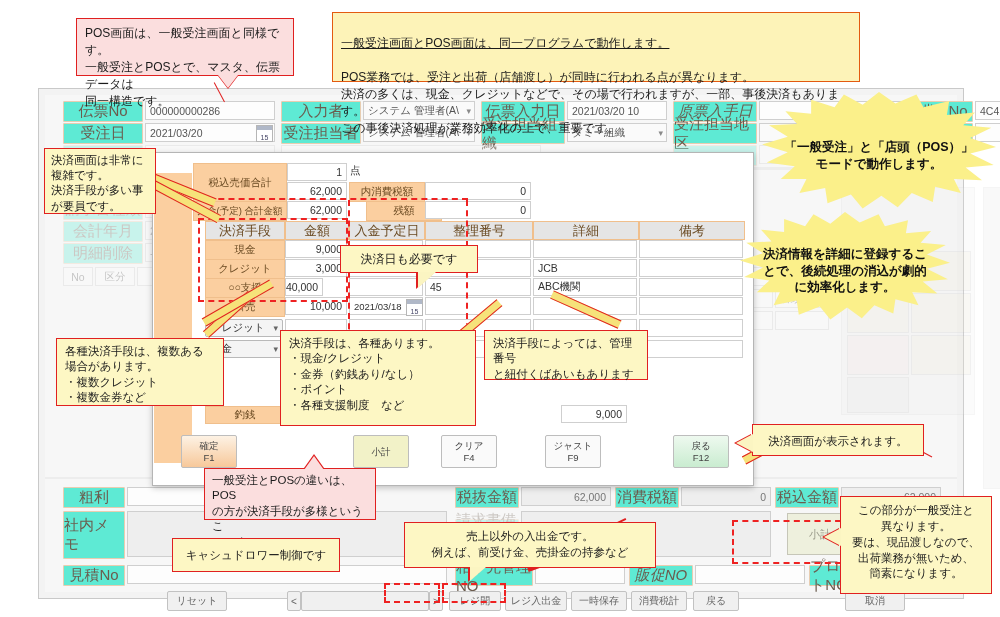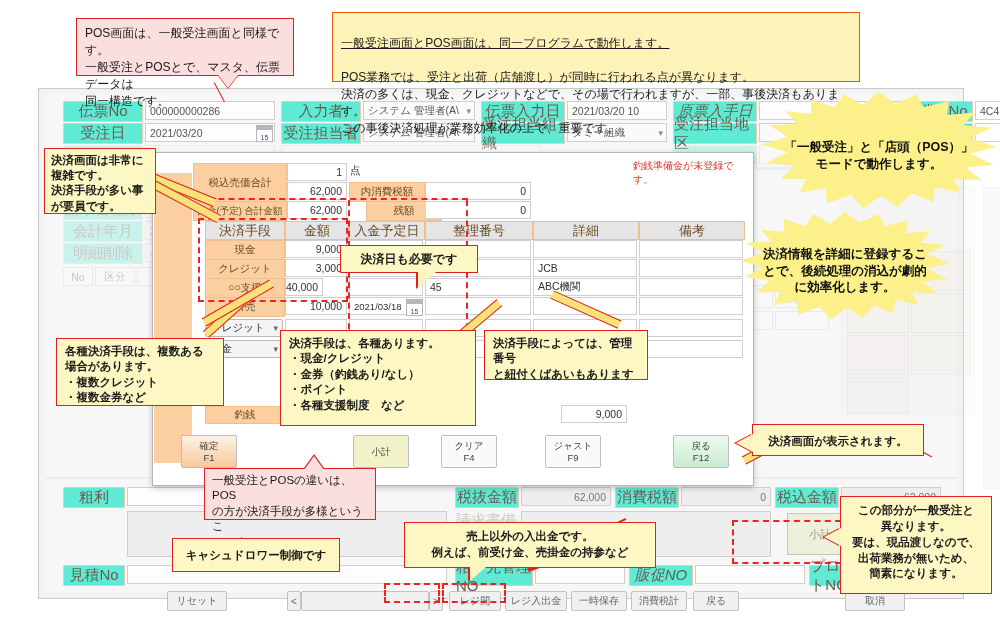--- a/index.html
+++ b/index.html
@@ -63,21 +63,21 @@
   .fkey.kakutei{background:linear-gradient(#fdf2e4,#f7c89a);}
   .fkey.shokei{background:#f2f2c8;}
   .fkey.modoru{background:linear-gradient(#eef9ef,#c9ecd0);}
 
   
   .dash{position:absolute;border:2px dashed #ee2222;box-sizing:border-box;pointer-events:none;}
 
   
   .cal{position:absolute;box-sizing:border-box;padding:6px 8px;font-size:12px;line-height:1.42;
        color:#1b1b1b;white-space:pre-line;}
-  .cal.yellow{background:#fdf7c4;border:1.5px solid #e02020;font-weight:bold;}
+  .cal.yellow{background:#fdf7c4;border:1.5px solid #e02020;}
   .cal.yellow2{background:#fdf3b8;border:1.5px solid #e35a10;}
   .cal.pink{background:#fbdede;border:1.5px solid #e02020;}
 
   
   .lead{position:absolute;background:#e02020;transform-origin:0 50%;height:1.4px;}
   .leadY{position:absolute;background:#f6e27a;transform-origin:0 50%;height:7px;
          border-top:1.2px solid #e02020;border-bottom:1.2px solid #e02020;}
   .tailP{position:absolute;width:0;height:0;}
 
   
@@ -165,20 +165,21 @@
 
     <div class="fld-label" style="left:18px;top:392px;width:60px;">粗利</div>
     <div class="fld-box num" style="left:82px;top:392px;width:190px;">37,200</div>
     <div class="fld-label" style="left:410px;top:392px;width:62px;">税抜金額</div>
     <div class="fld-box num ro" style="left:476px;top:392px;width:90px;">62,000</div>
     <div class="fld-label" style="left:570px;top:392px;width:62px;">消費税額</div>
     <div class="fld-box num ro" style="left:636px;top:392px;width:90px;">0</div>
     <div class="fld-label" style="left:730px;top:392px;width:62px;">税込金額</div>
     <div class="fld-box num ro" style="left:796px;top:392px;width:100px;">62,000</div>
 
+    <div class="fld-label" style="left:18px;top:416px;width:60px;height:46px;">社内メモ</div>
     <div class="fld-box ro" style="left:82px;top:416px;width:320px;height:46px;"></div>
     <div class="fld-label ghost" style="left:410px;top:424px;width:62px;">請求書備考</div>
     <div class="fld-box ro" style="left:476px;top:416px;width:250px;height:46px;"></div>
 
     <div style="position:absolute;left:742px;top:418px;width:64px;height:40px;background:#eef0dd;border:1px solid #c6c6b8;display:flex;align-items:center;justify-content:center;font-size:11px;color:#9a9a8a;">小計</div>
     <div style="position:absolute;left:810px;top:418px;width:64px;height:40px;background:#f7dede;border:1px solid #dcbcbc;display:flex;align-items:center;justify-content:center;font-size:11px;color:#b08484;">確定</div>
 
     <div class="fld-label" style="left:18px;top:470px;width:60px;">見積No</div>
     <div class="fld-box" style="left:82px;top:470px;width:320px;"></div>
     <div class="fld-label" style="left:410px;top:470px;width:76px;">相手先管理NO</div>
@@ -197,21 +198,20 @@
     <div class="btm-btn" style="left:526px;top:496px;width:56px;">一時保存</div>
     <div class="btm-btn" style="left:586px;top:496px;width:56px;">消費税計</div>
     <div class="btm-btn" style="left:648px;top:496px;width:46px;">戻る</div>
     <div class="btm-btn" style="left:800px;top:496px;width:60px;">取消</div>
   </div>
 </div>
 
 <div id="pay-modal">
   <div class="pay-sidebar"></div>
 
-  <div class="warn" style="left:480px;top:6px;">釣銭準備金が未登録です。</div>
 
   <div class="pay-lbl" style="left:40px;top:10px;width:92px;height:37px;">税込売価合計</div>
   <div class="pay-in num" style="left:134px;top:10px;width:60px;">1</div>
   <div style="position:absolute;left:197px;top:11px;font-size:10.5px;color:#333;">点</div>
   <div class="pay-in num" style="left:134px;top:29px;width:60px;">62,000</div>
 
   <div class="pay-lbl" style="left:196px;top:29px;width:74px;height:18px;">内消費税額</div>
   <div class="pay-in num" style="left:272px;top:29px;width:106px;">0</div>
 
   <div class="pay-lbl" style="left:40px;top:48px;width:92px;height:18px;font-size:9.5px;">入金(予定) 合計金額</div>

